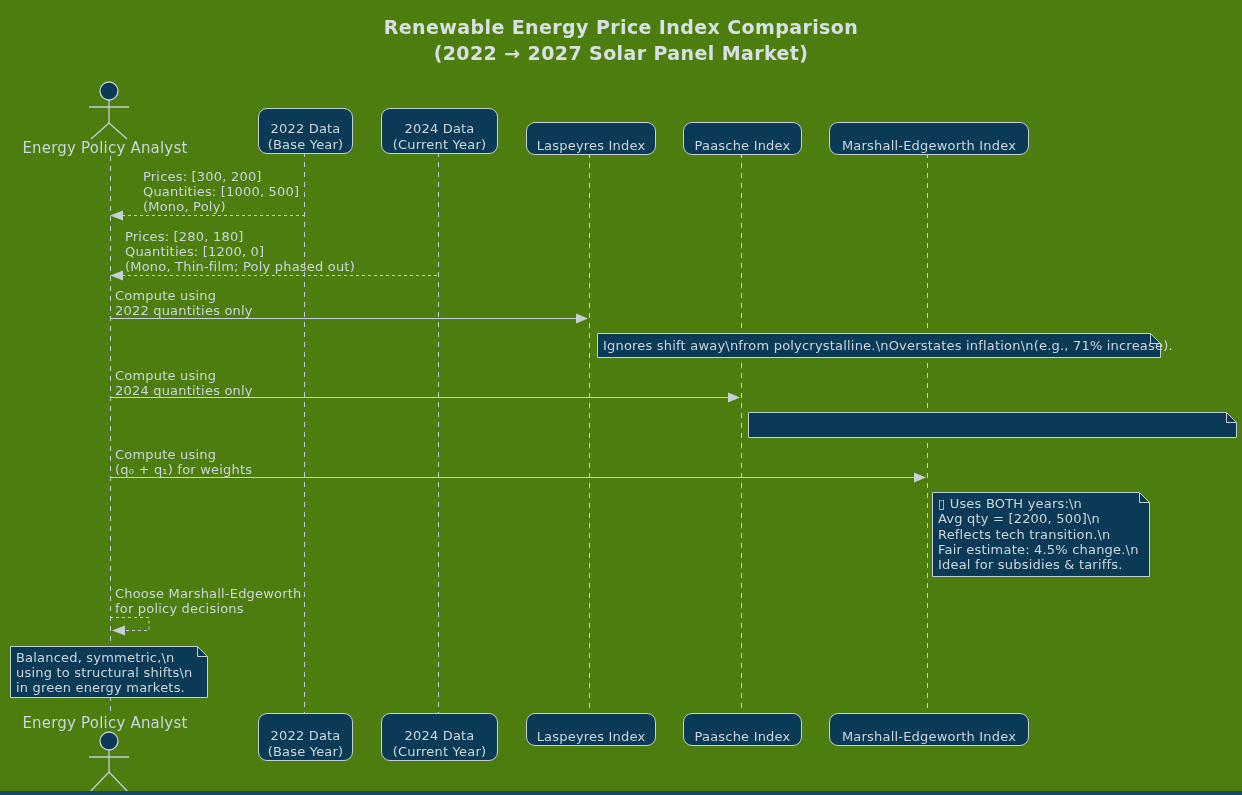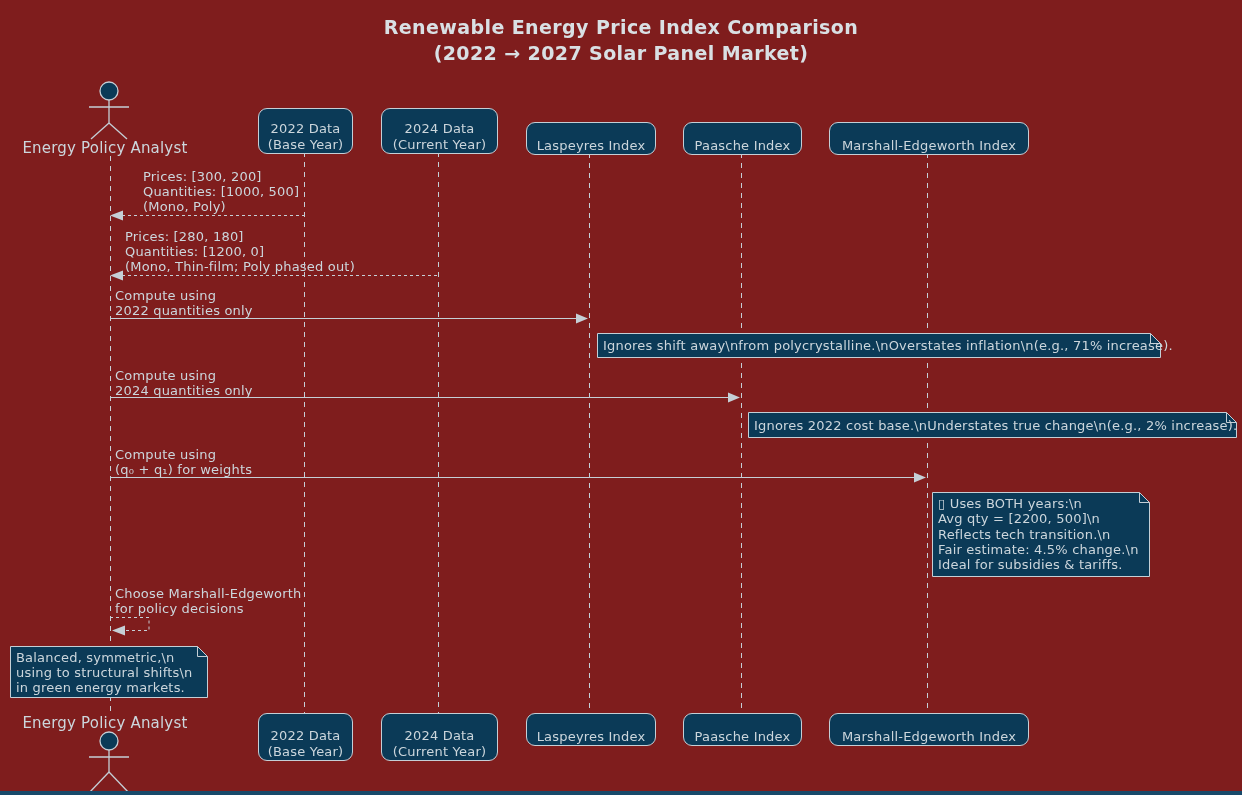--- a/index.html
+++ b/index.html
@@ -1,18 +1,18 @@
 <!DOCTYPE html>
 <html><head>
 <meta charset="utf-8">
 <style>
   html,body{margin:0;padding:0;background:#09314b;}
   .stage{
     position:relative;width:1242px;height:795px;overflow:hidden;
-    background:#7f1d1d;
+    background:#4d7c0f;
     font-family:"DejaVu Sans","Liberation Sans",sans-serif;
     color:#ccd6dc;
   }
   .overlay{position:absolute;left:0;top:0;width:1242px;height:795px;}
   .title{
     position:absolute;left:0;top:14px;width:1242px;text-align:center;
     font-size:19px;font-weight:bold;line-height:26px;color:#d9e0e4;letter-spacing:.4px;
   }
   .pbox{
     position:absolute;border:1px solid #c5cfd6;border-radius:9px;
@@ -150,21 +150,20 @@
   <div class="msg" style="left:115px;top:288px;">Compute using
 2022 quantities only</div>
   <div class="msg" style="left:115px;top:368px;">Compute using
 2024 quantities only</div>
   <div class="msg" style="left:115px;top:447px;">Compute using
 (q₀ + q₁) for weights</div>
   <div class="msg" style="left:115px;top:586px;">Choose Marshall-Edgeworth
 for policy decisions</div>
 
   <div class="note-text" style="left:603px;top:338px;line-height:15px;">Ignores shift away\nfrom polycrystalline.\nOverstates inflation\n(e.g., 71% increase).</div>
-  <div class="note-text" style="left:754px;top:418px;line-height:15px;">Ignores 2022 cost base.\nUnderstates true change\n(e.g., 2% increase).</div>
   <div class="note-text" style="left:938px;top:496px;line-height:15.3px;">▯ Uses BOTH years:\n
 Avg qty = [2200, 500]\n
 Reflects tech transition.\n
 Fair estimate: 4.5% change.\n
 Ideal for subsidies &amp; tariffs.</div>
   <div class="note-text" style="left:16px;top:650px;line-height:15px;">Balanced, symmetric,\n
 using to structural shifts\n
 in green energy markets.</div>
 
   <div class="bottom-strip"></div>

